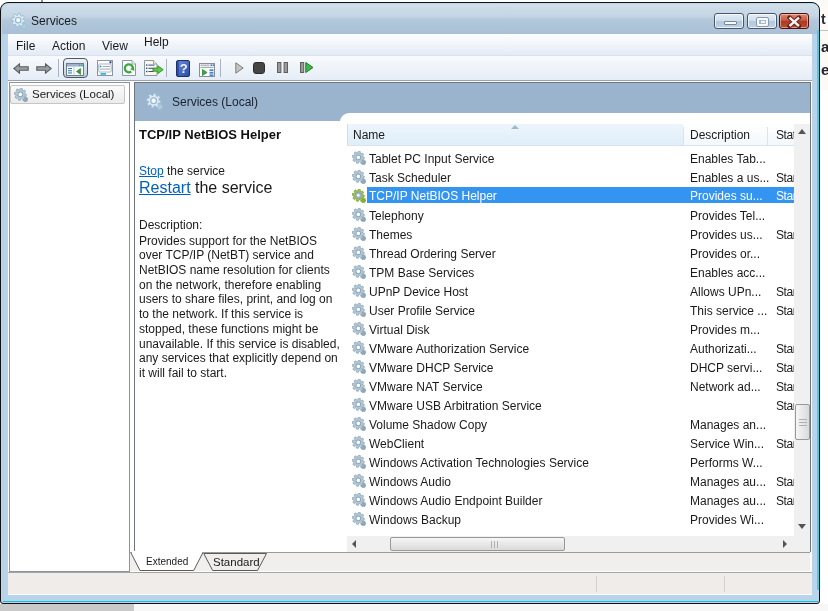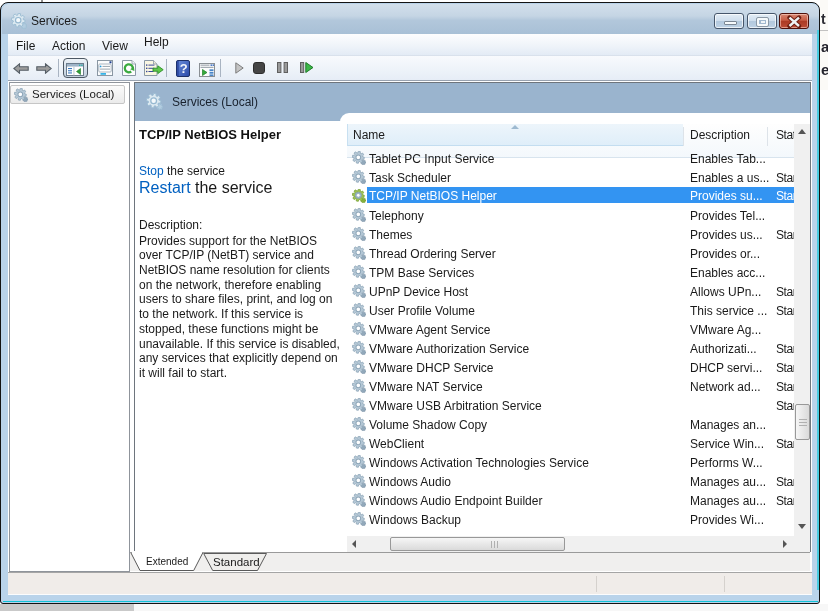--- a/index.html
+++ b/index.html
@@ -48,27 +48,27 @@
  background:linear-gradient(180deg,#fbfbfb,#ebebeb)}
 #titem svg{position:absolute;left:3px;top:2px}
 #titem span{position:absolute;left:21px;top:2.5px;font-size:11.5px;color:#1a1a1a}
 #rpanel{left:133.5px;top:82px;width:677px;height:469.5px;background:#fff;border:1px solid #6e757d;border-bottom:none}
 #band{left:134.5px;top:83px;width:675px;height:37.5px;background:#9ab4ce}
 #bandicon{left:146px;top:93px}
 #bandtext{left:172px;top:95px;font-size:12px;color:#19222e}
 #listpanel{left:340px;top:113px;width:469.5px;height:438.5px;background:#fff;border-top-left-radius:9px}
 
 #dtitle{left:139px;top:127px;font-size:13px;font-weight:bold;color:#101010}
-.dlink{color:#0060c0;}
+.dlink{color:#0060c0;text-decoration:underline}
 #dstop{left:139px;top:164px;font-size:12px;color:#1a1a1a}
 #drestart{left:139px;top:179px;font-size:16px;color:#1a1a1a}
 #dhdr{left:139px;top:218px;font-size:12px;color:#1a1a1a}
 #dpara{left:139px;top:233.5px;width:205px;font-size:12px;line-height:14.72px;color:#1a1a1a}
 
-#lhead{left:347px;top:124px;width:447px;height:34px;background:linear-gradient(180deg,#fefefe,#f3f8fc)}
+#lhead{left:347px;top:124px;width:447px;height:22px;background:linear-gradient(180deg,#fefefe,#f3f8fc)}
 #lheadsort{position:absolute;left:0;top:0;width:336px;height:22px;
  background:linear-gradient(180deg,#edf5fb,#dfeef9);border-left:1px solid #c8e0f1;border-bottom:1px solid #c3ddf0}
 #lhead .hbord{position:absolute;left:0;right:0;bottom:0;height:1px;background:#d8e4ee}
 .hsep{position:absolute;top:3px;width:1px;height:19px;background:#dde3e9}
 .htxt{position:absolute;top:4px;font-size:12px;color:#1a1a1a;white-space:nowrap}
 #caret{position:absolute;left:162px;top:0px}
 
 #lrows{left:347px;top:148.5px;width:447px;height:387.5px;overflow:hidden}
 .row{position:relative;height:19px;font-size:12px;color:#1a1a1a;white-space:nowrap}
 .ric{position:absolute;left:5px;top:2.5px}
@@ -341,30 +341,30 @@
         <use href="#g"></use>
       </svg>
       <span class="rn">UPnP Device Host</span>
       <span class="rd">Allows UPn...</span>
       <span class="rs">Started</span>
     </div>
 <div class="row">
       <svg class="ric" width="14" height="14" viewBox="0 0 16 16">
         <use href="#g"></use>
       </svg>
-      <span class="rn">User Profile Volume</span>
+      <span class="rn">User Profile Service</span>
       <span class="rd">This service ...</span>
       <span class="rs">Started</span>
     </div>
 <div class="row">
       <svg class="ric" width="14" height="14" viewBox="0 0 16 16">
         <use href="#g"></use>
       </svg>
-      <span class="rn">VMware Agent Service</span>
-      <span class="rd">VMware Ag...</span>
+      <span class="rn">Virtual Disk</span>
+      <span class="rd">Provides m...</span>
       <span class="rs"></span>
     </div>
 <div class="row">
       <svg class="ric" width="14" height="14" viewBox="0 0 16 16">
         <use href="#g"></use>
       </svg>
       <span class="rn">VMware Authorization Service</span>
       <span class="rd">Authorizati...</span>
       <span class="rs">Started</span>
     </div>

